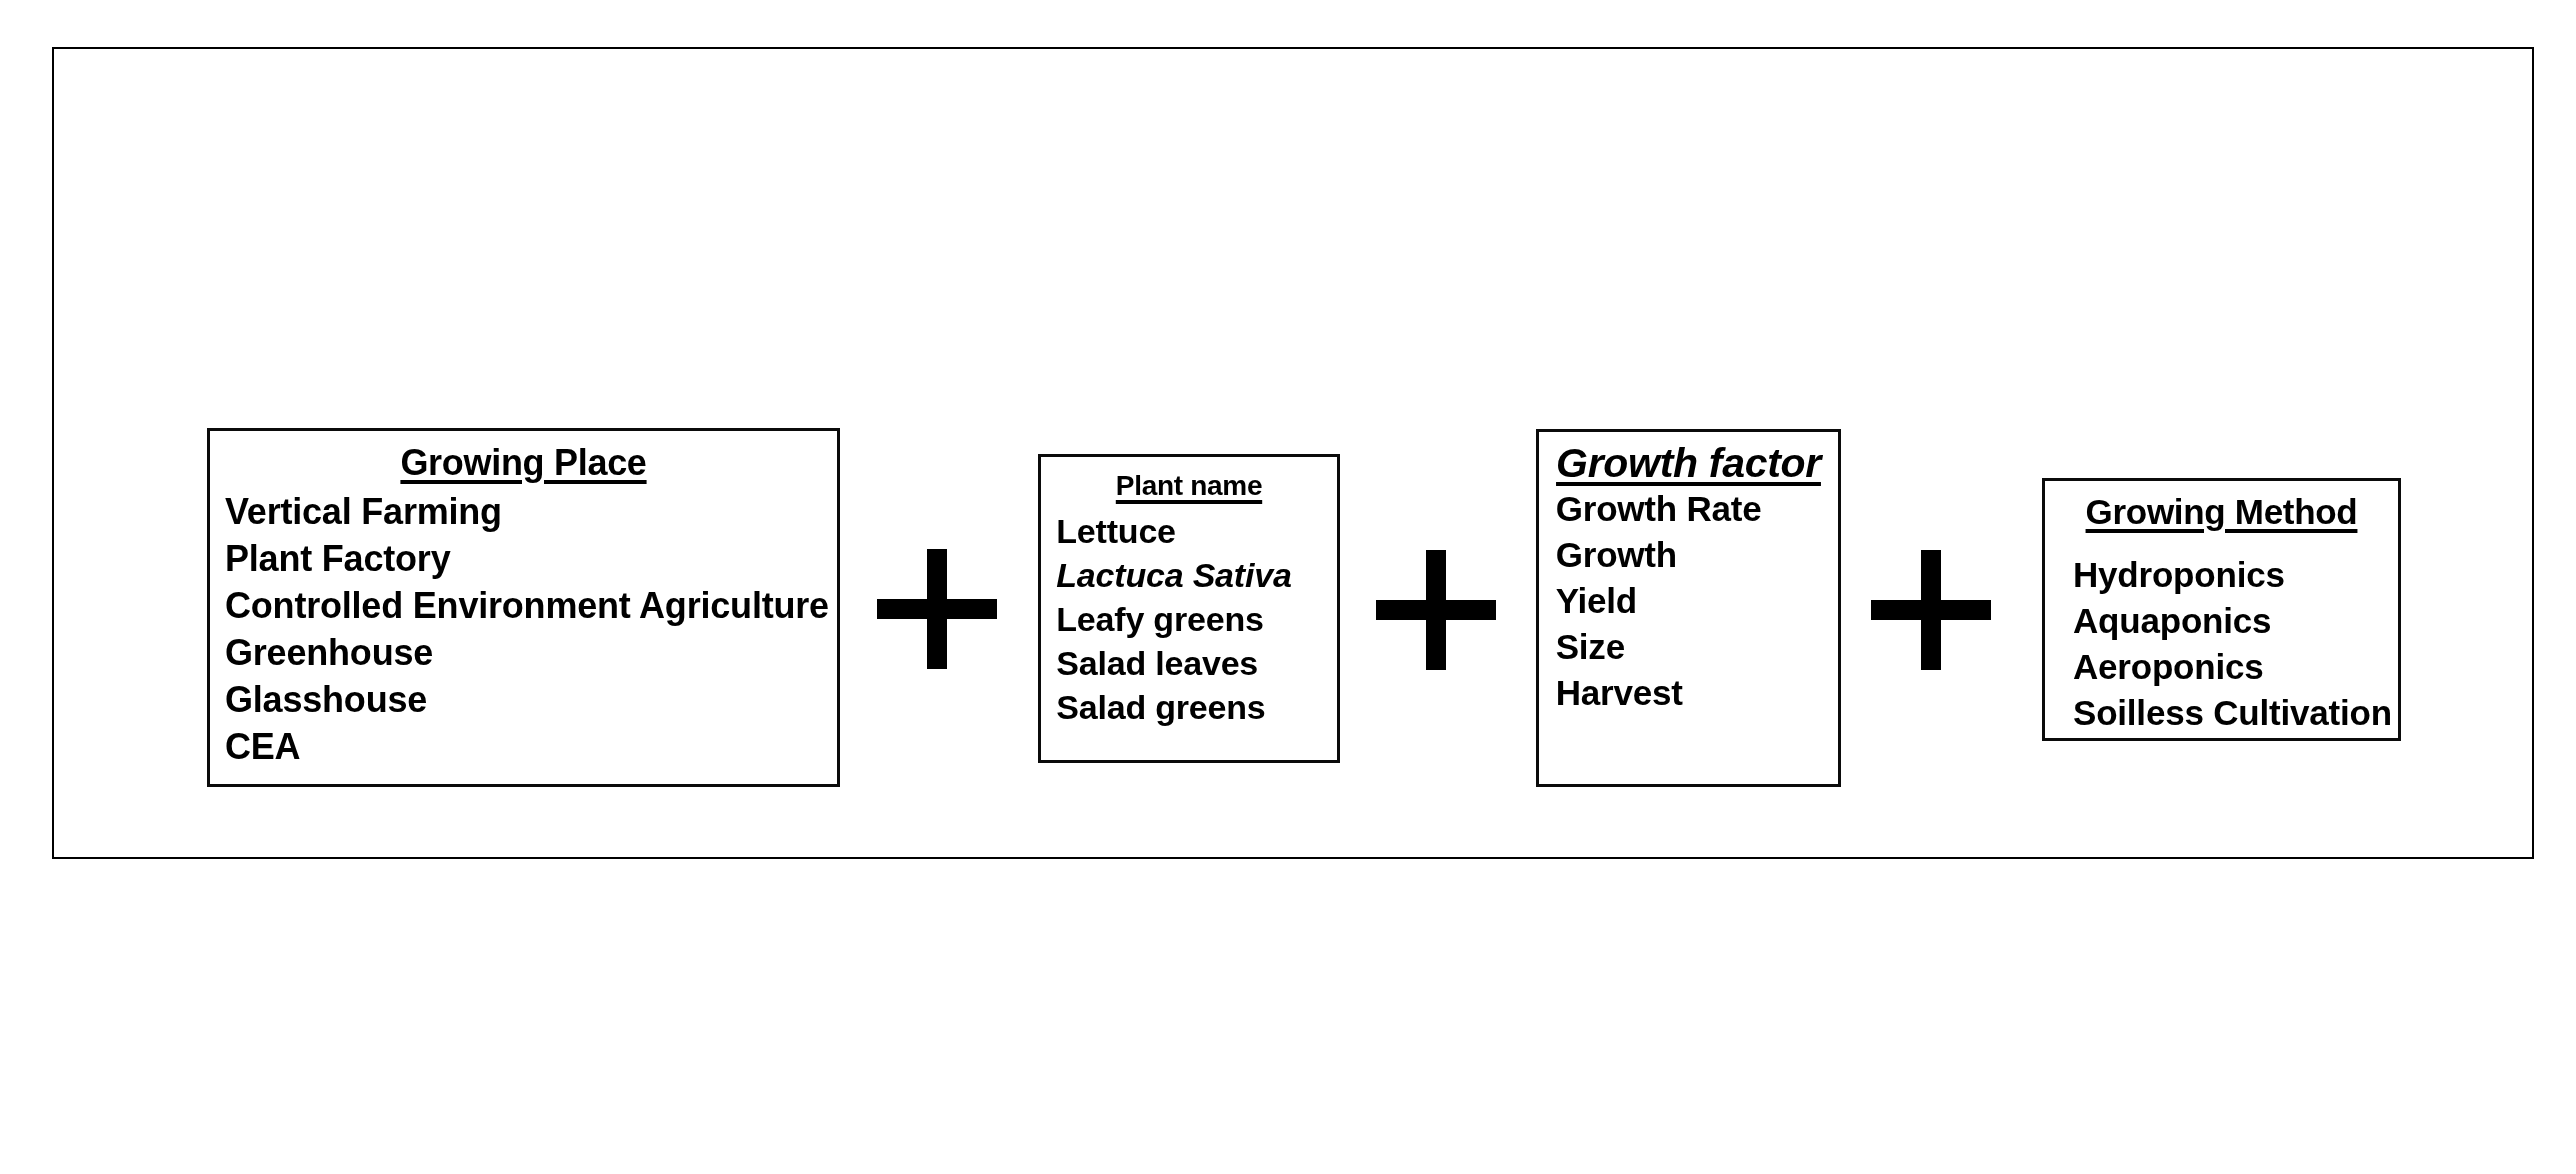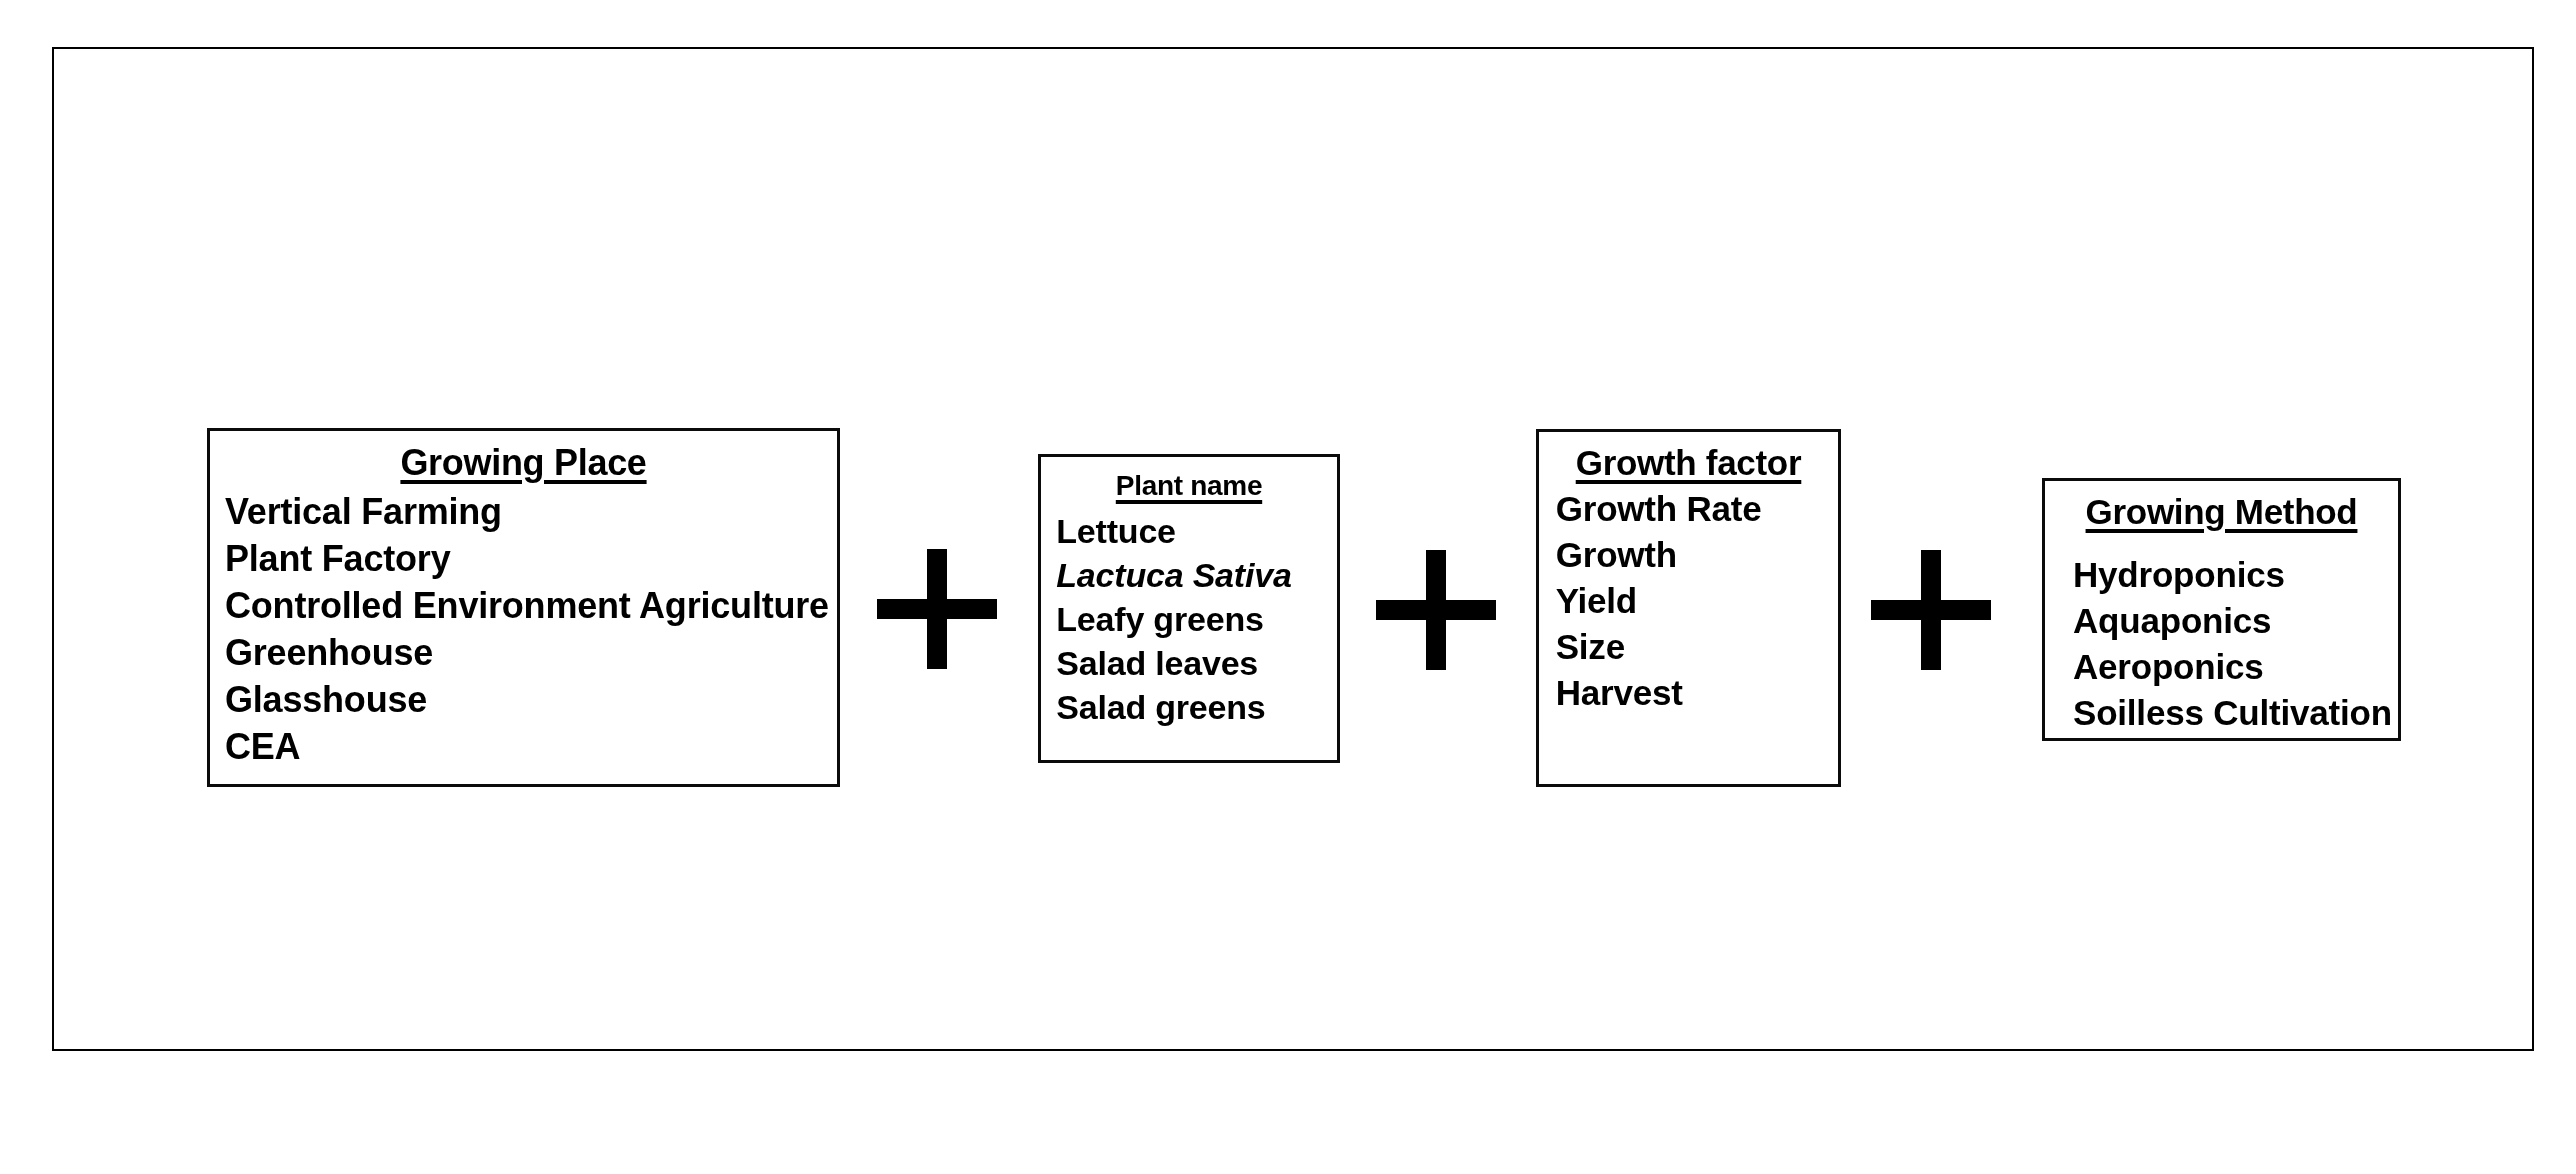--- a/index.html
+++ b/index.html
@@ -20,21 +20,21 @@
     background: #ffffff;
     overflow: hidden;
   }
 
   
   #outer-frame {
     position: absolute;
     left: 52px;
     top: 47px;
     width: 2482px;
-    height: 1004px;
+    height: 812px;
     border: 2.8px solid #000000;
     box-sizing: border-box;
     background: #ffffff;
   }
 
   
   .concept-box {
     position: absolute;
     border: 3.5px solid #0b0b0b;
     box-sizing: border-box;
@@ -87,21 +87,21 @@
   }
   #box-plant-name .box-title  { font-size: 28px; line-height: 41px; margin-top: 8.3px; }
   #box-plant-name .box-items  { margin-top: 2.8px; padding-left: 15.3px; }
   #box-plant-name .box-item   { font-size: 34px; line-height: 44px; }
 
   
   #box-growth-factor {
     left: 1534px; top: 426px;
     width: 305px; height: 358px;
   }
-  #box-growth-factor .box-title  { font-size: 35px; line-height: 42px; margin-top: 9.7px; }
+  #box-growth-factor .box-title  { font-size: 41px; line-height: 42px; margin-top: 9.7px; font-style: italic; }
   #box-growth-factor .box-items  { margin-top: 2.8px; padding-left: 16.7px; }
   #box-growth-factor .box-item   { font-size: 35px; line-height: 46px; }
 
   
   #box-growing-method {
     left: 2025px; top: 476px;
     width: 359px; height: 263px;
   }
   #box-growing-method .box-title  { font-size: 35px; line-height: 42px; margin-top: 9.7px; }
   #box-growing-method .box-items  { margin-top: 19px; padding-left: 28px; }

